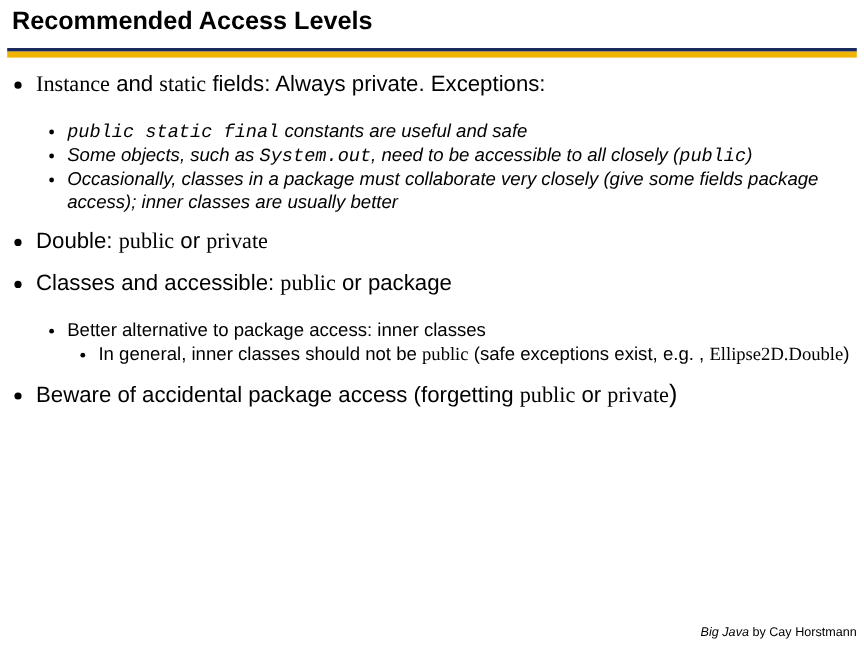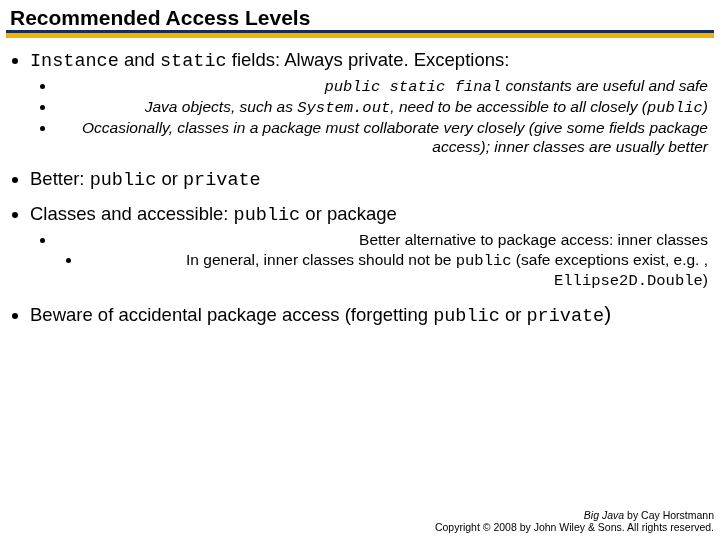--- a/index.html
+++ b/index.html
@@ -13,21 +13,21 @@
     position: relative;
     overflow: hidden;
   }
   .title-block {
     padding: 6px 10px 0 10px;
   }
   .title {
     font-size: 21px;
     font-weight: bold;
     margin: 0;
-    padding-bottom: 0;
+    padding-bottom: 10px;
   }
   .rule-navy {
     height: 3px;
     background: #1a2a5c;
     margin: 0 6px 0 6px;
   }
   .rule-gold {
     height: 5px;
     background: #f0b400;
     margin: 0 6px 10px 6px;
@@ -40,41 +40,40 @@
     margin: 0;
     padding-left: 20px;
   }
   ul.top > li {
     font-size: 18.5px;
     margin-bottom: 10px;
     line-height: 1.25;
   }
   ul.sub {
     list-style: disc;
-    margin: 4px 0 0 0;
+    margin: 18px 0 0 0;
     padding-left: 26px;
-    text-align: right;
   }
   ul.sub > li {
     font-size: 15.5px;
     font-style: italic;
     line-height: 1.22;
     margin-bottom: 1px;
   }
   ul.subsub {
     list-style: disc;
     margin: 1px 0 0 0;
     padding-left: 26px;
   }
   ul.subsub > li {
     font-size: 15.5px;
     line-height: 1.22;
   }
   .mono {
-    font-family: Liberation Mono, monospace;
+    font-family: Liberation Serif, serif;
     font-style: normal;
   }
   .mono-i {
     font-family: "Courier New", Courier, monospace;
   }
   .footer {
     position: absolute;
     bottom: 6px;
     right: 6px;
     font-size: 10.5px;
@@ -95,27 +94,27 @@
 <div class="rule-navy"></div>
 <div class="rule-gold"></div>
 
 <div class="content">
   <ul class="top">
 
     <li>
       <span class="mono">Instance</span><span> and </span><span class="mono">static</span><span> fields: Always private. Exceptions:</span>
       <ul class="sub">
         <li><span class="mono-i">public static final</span><span> constants are useful and safe</span></li>
-        <li><span>Java objects, such as </span><span class="mono-i">System.out</span><span>, need to be accessible to all closely (</span><span class="mono-i">public</span><span>)</span></li>
+        <li><span>Some objects, such as </span><span class="mono-i">System.out</span><span>, need to be accessible to all closely (</span><span class="mono-i">public</span><span>)</span></li>
         <li>Occasionally, classes in a package must collaborate very closely (give some fields package access); inner classes are usually better</li>
       </ul>
     </li>
 
     <li>
-      <span>Better: </span><span class="mono">public</span><span> or </span><span class="mono">private</span>
+      <span>Double: </span><span class="mono">public</span><span> or </span><span class="mono">private</span>
     </li>
 
     <li>
       <span>Classes and accessible: </span><span class="mono">public</span><span> or package</span>
       <ul class="sub">
         <li style="font-style:normal;">
           <span>Better alternative to package access: inner classes</span>
           <ul class="subsub">
             <li>
               <span>In general, inner classes should not be </span><span class="mono">public</span><span> (safe exceptions exist, e.g. , </span><span class="mono">Ellipse2D.Double</span><span>)</span>
@@ -127,14 +126,13 @@
 
     <li>
       <span>Beware of accidental package access (forgetting </span><span class="mono">public</span><span> or </span><span class="mono">private</span><span style="font-size:21px;">)</span>
     </li>
 
   </ul>
 </div>
 
 <div class="footer">
   <div><span class="book">Big Java</span><span> by Cay Horstmann</span></div>
-  <div>Copyright © 2008 by John Wiley &amp; Sons.  All rights reserved.</div>
 </div>
 
 </body></html>

